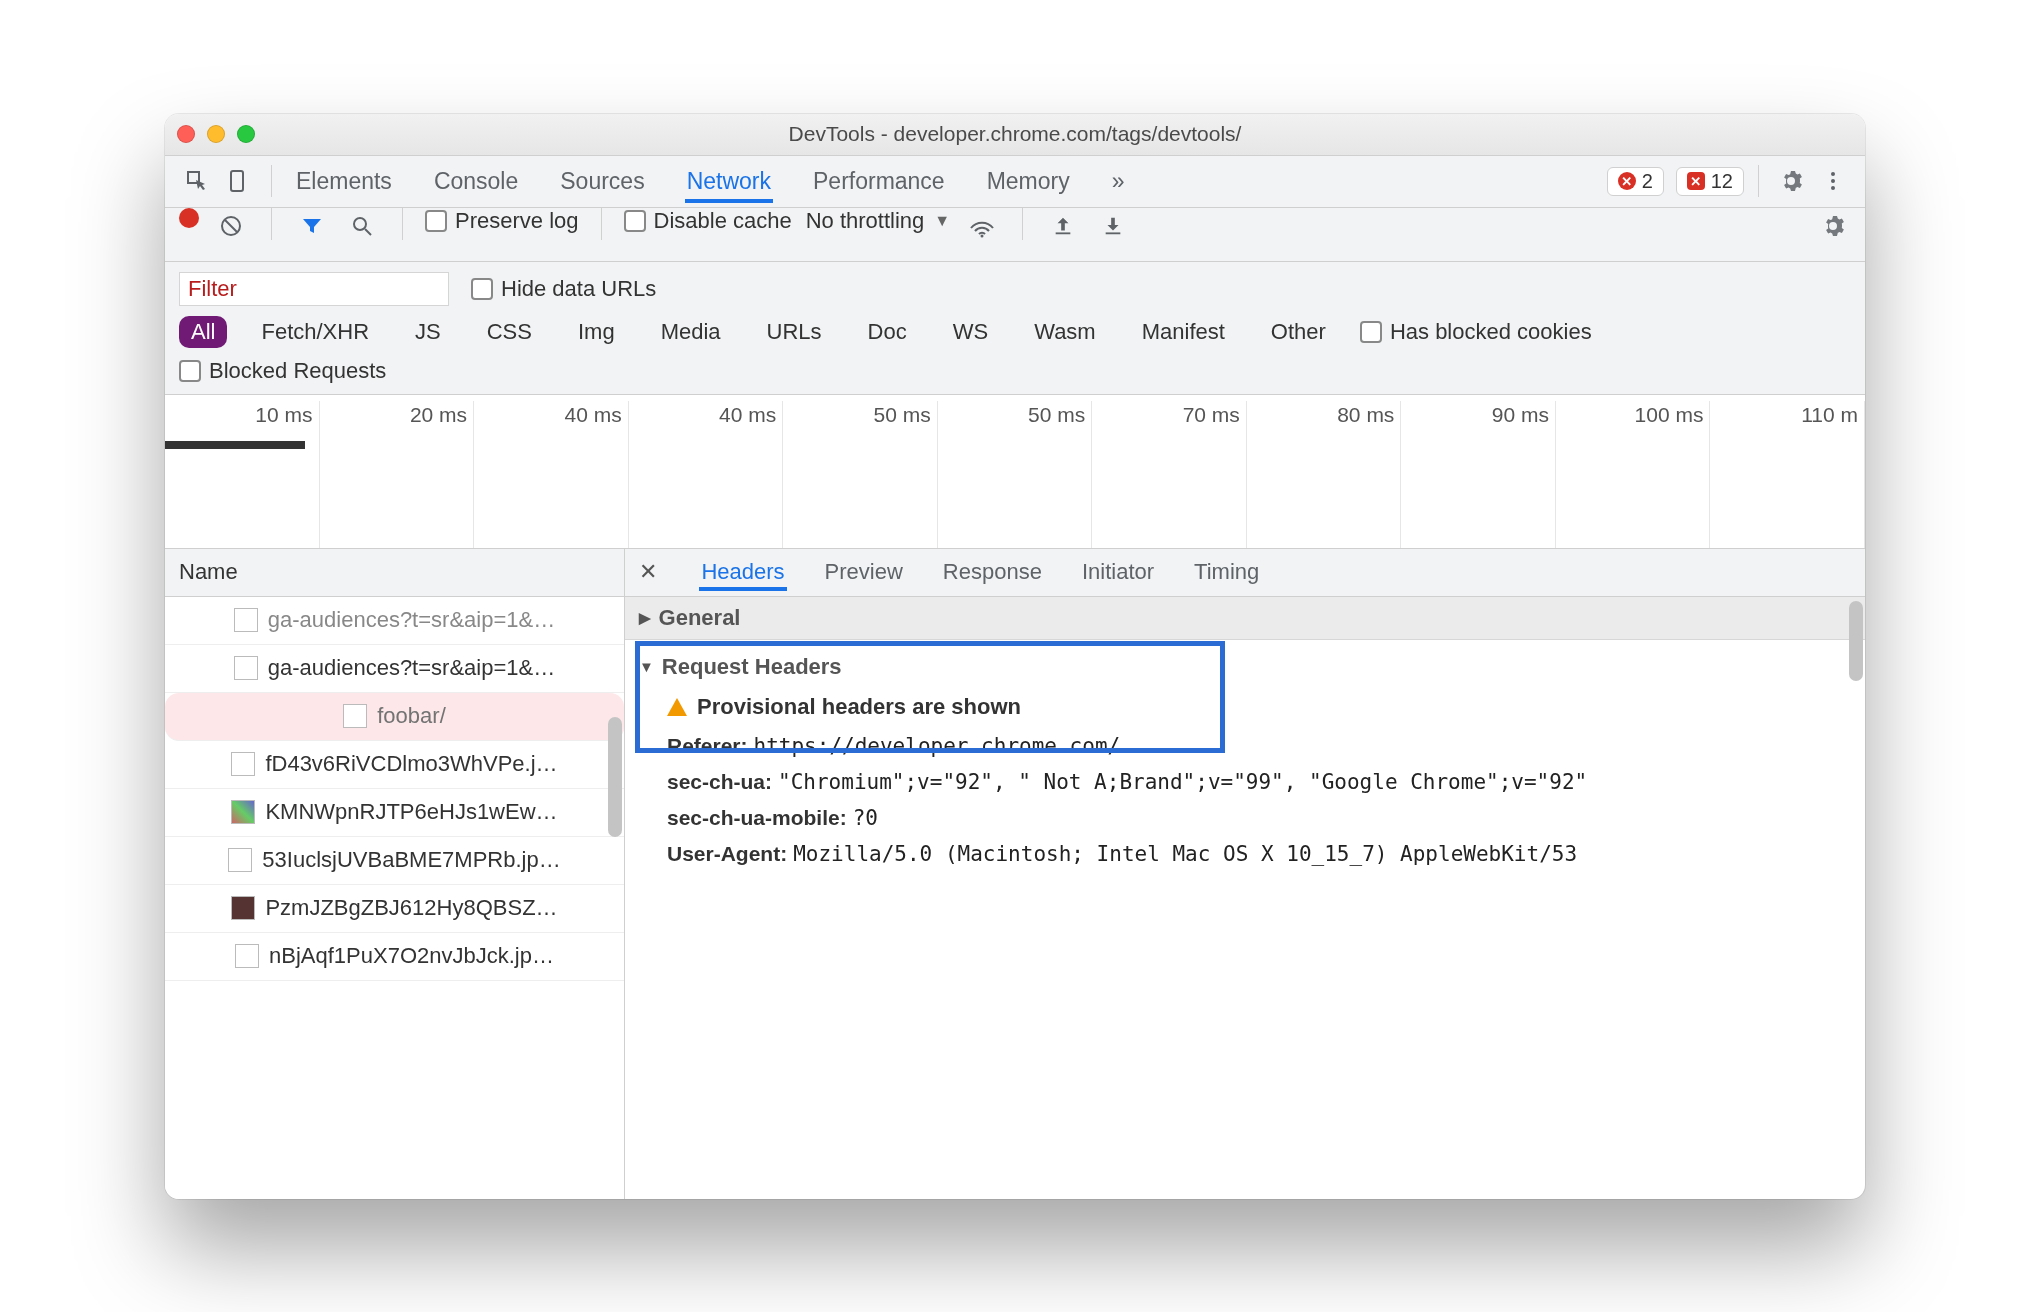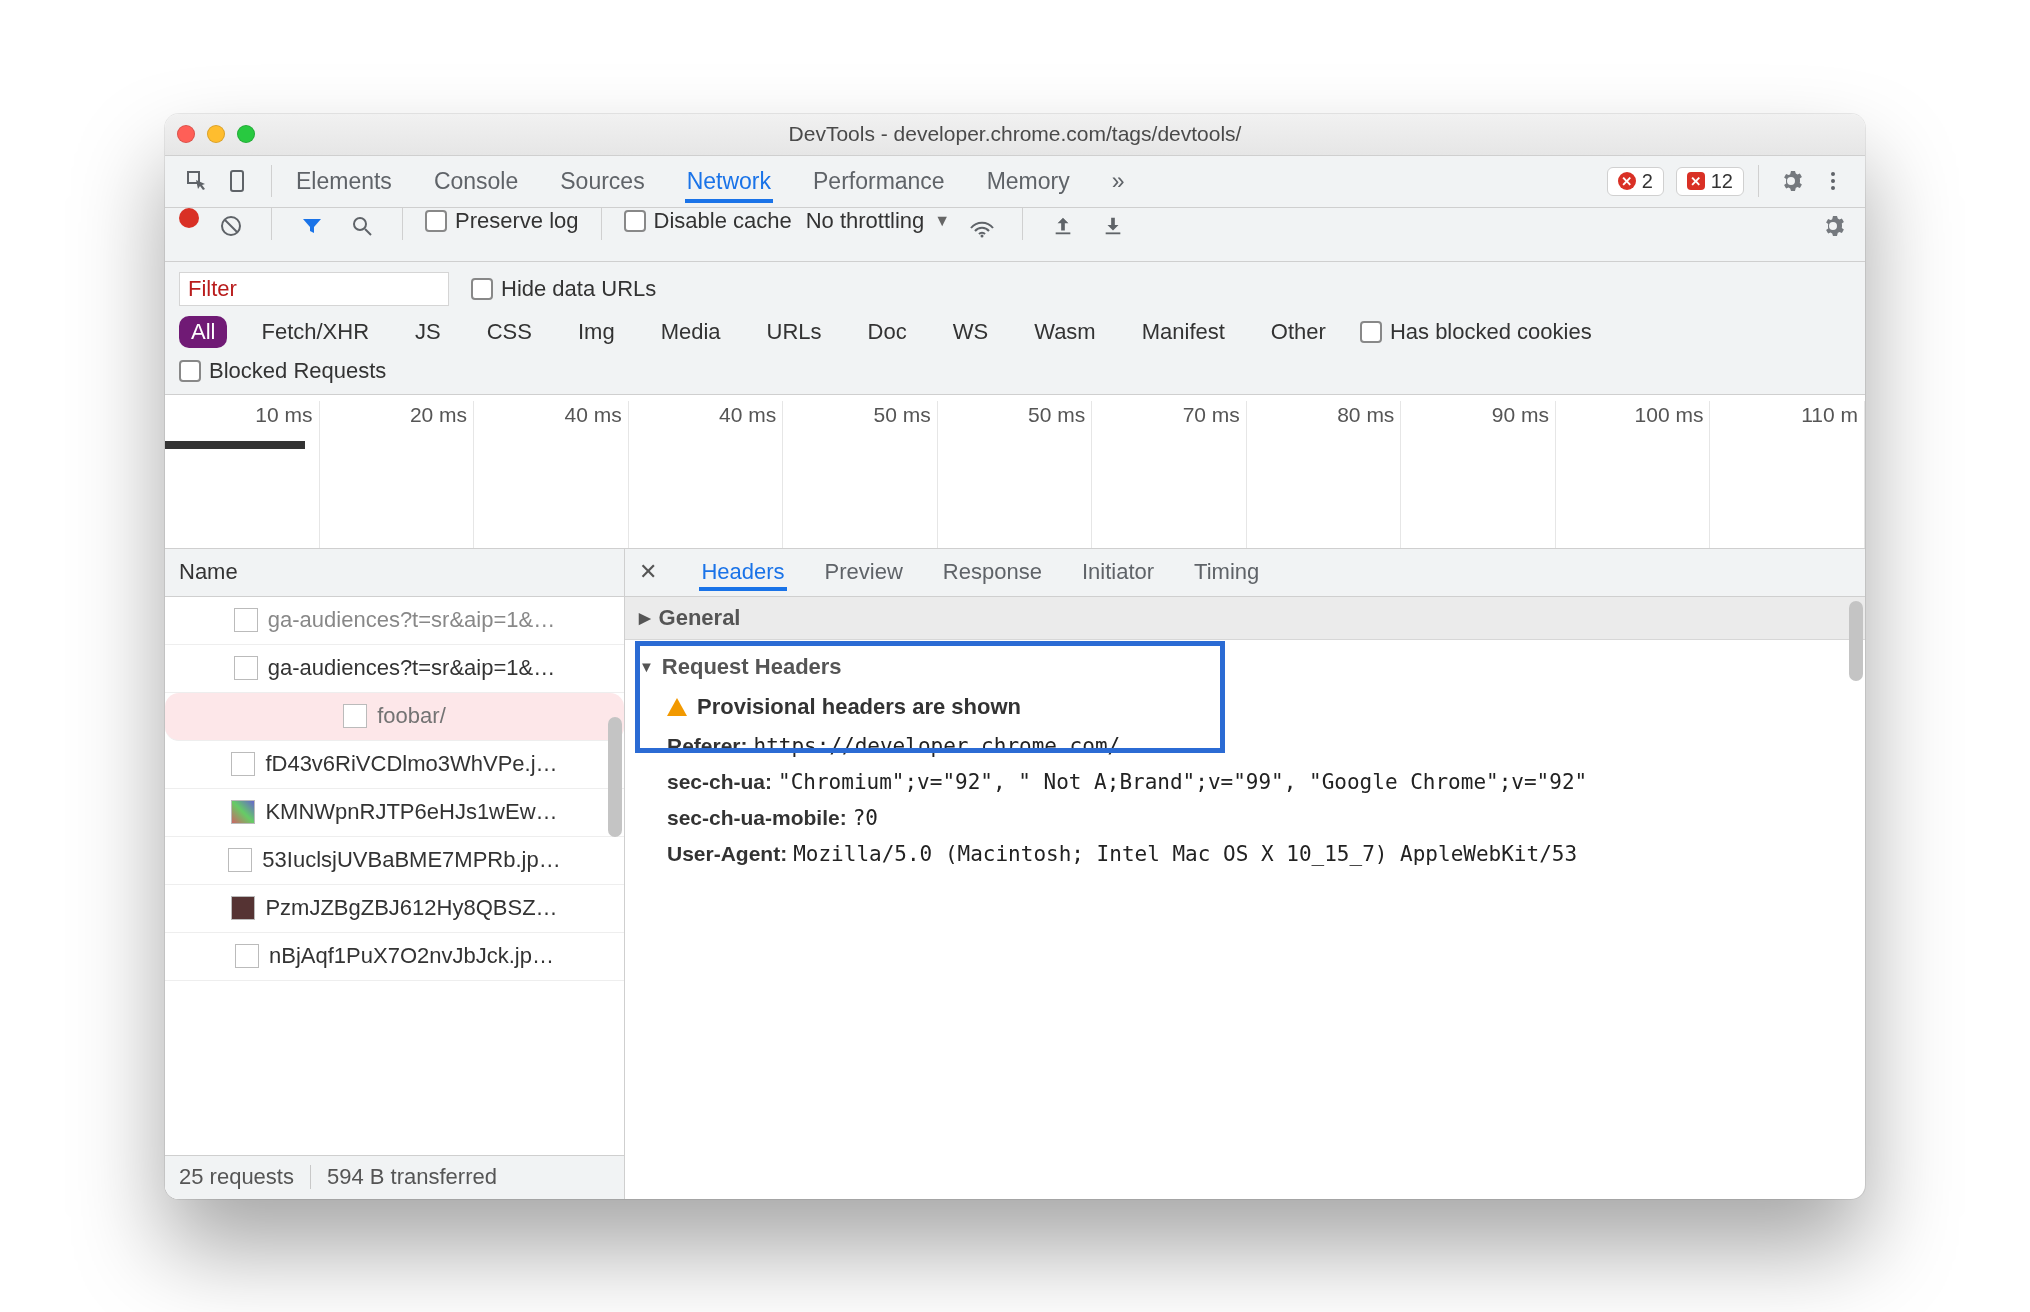--- a/index.html
+++ b/index.html
@@ -422,25 +422,20 @@
             </div>
           <div class="req-row">
               <span class="thumb" style="background:#533;"></span>
               <span>PzmJZBgZBJ612Hy8QBSZ…</span>
             </div>
           <div class="req-row">
               <span class="thumb"></span>
               <span>nBjAqf1PuX7O2nvJbJck.jp…</span>
             </div>
           <div class="scroll-thumb"></div>
-        </div>
-        <div class="status-foot">
-          <span>25 requests</span>
-          <span class="vs"></span>
-          <span>594 B transferred</span>
         </div>
       </div>
 
       <div class="col-right">
         <div class="detail-tabs">
           <span class="close">✕</span>
           <span class="dtab active">Headers</span>
           <span class="dtab">Preview</span>
           <span class="dtab">Response</span>
           <span class="dtab">Initiator</span>

